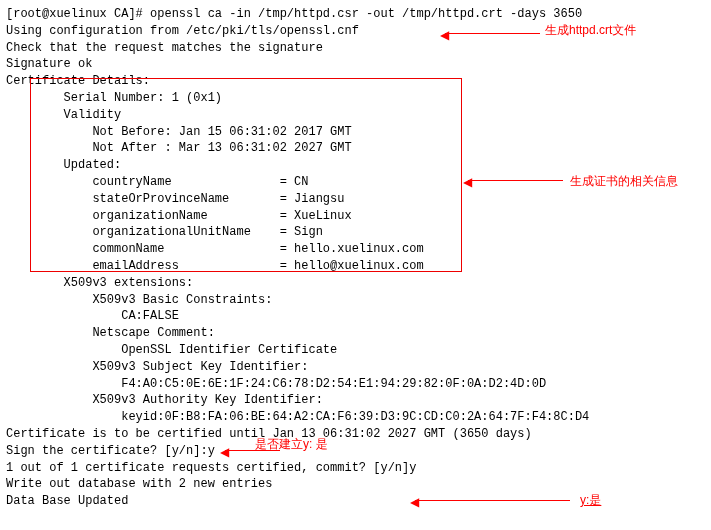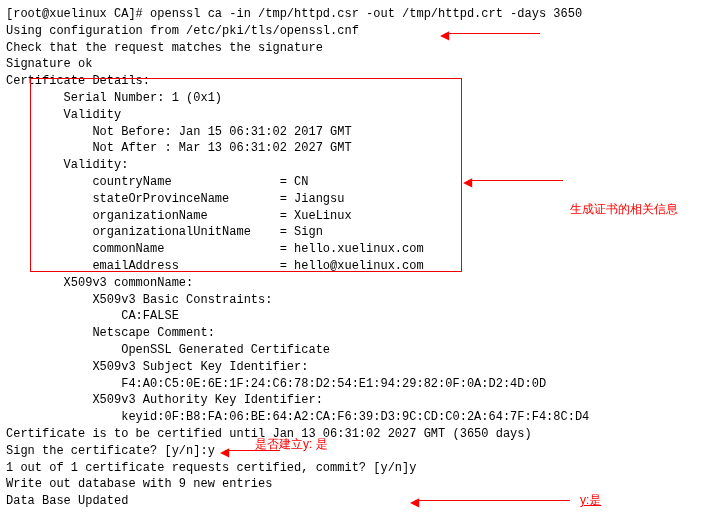--- a/index.html
+++ b/index.html
@@ -40,55 +40,56 @@
 
 <div class="line">[root@xuelinux CA]# openssl ca -in /tmp/httpd.csr -out /tmp/httpd.crt -days 3650</div>
 <div class="line">Using configuration from /etc/pki/tls/openssl.cnf</div>
 <div class="line">Check that the request matches the signature</div>
 <div class="line">Signature ok</div>
 <div class="line">Certificate Details:</div>
 <div class="line">        Serial Number: 1 (0x1)</div>
 <div class="line">        Validity</div>
 <div class="line">            Not Before: Jan 15 06:31:02 2017 GMT</div>
 <div class="line">            Not After : Mar 13 06:31:02 2027 GMT</div>
-<div class="line">        Validity:</div>
+<div class="line">        Updated:</div>
 <div class="line">            countryName               = CN</div>
 <div class="line">            stateOrProvinceName       = Jiangsu</div>
 <div class="line">            organizationName          = XueLinux</div>
 <div class="line">            organizationalUnitName    = Sign</div>
 <div class="line">            commonName                = hello.xuelinux.com</div>
 <div class="line">            emailAddress              = hello@xuelinux.com</div>
-<div class="line">        X509v3 commonName:</div>
+<div class="line">        X509v3 extensions:</div>
 <div class="line">            X509v3 Basic Constraints:</div>
 <div class="line">                CA:FALSE</div>
 <div class="line">            Netscape Comment:</div>
-<div class="line">                OpenSSL Generated Certificate</div>
+<div class="line">                OpenSSL Identifier Certificate</div>
 <div class="line">            X509v3 Subject Key Identifier:</div>
 <div class="line">                F4:A0:C5:0E:6E:1F:24:C6:78:D2:54:E1:94:29:82:0F:0A:D2:4D:0D</div>
 <div class="line">            X509v3 Authority Key Identifier:</div>
 <div class="line">                keyid:0F:B8:FA:06:BE:64:A2:CA:F6:39:D3:9C:CD:C0:2A:64:7F:F4:8C:D4</div>
 <div class="line"></div>
 <div class="line">Certificate is to be certified until Jan 13 06:31:02 2027 GMT (3650 days)</div>
 <div class="line">Sign the certificate? [y/n]:y</div>
 <div class="line"></div>
 <div class="line"></div>
 <div class="line">1 out of 1 certificate requests certified, commit? [y/n]y</div>
-<div class="line">Write out database with 9 new entries</div>
+<div class="line">Write out database with 2 new entries</div>
 <div class="line">Data Base Updated</div>
 
 <div class="red-box" style="left:30px; top:78px; width:430px; height:192px;"></div>
 
 <div class="arrow-line-h" style="left:445px; top:33px; width:95px;"></div>
 <div class="ann" style="left:440px; top:27px;">◀</div>
 <div class="ann" style="left:545px; top:22px;">
+  <div>生成httpd.crt文件</div>
 </div>
 
 <div class="arrow-line-h" style="left:468px; top:180px; width:95px;"></div>
 <div class="ann" style="left:463px; top:174px;">◀</div>
-<div class="ann" style="left:570px; top:173px;margin-top:28px;">生成证书的相关信息</div>
+<div class="ann" style="left:570px; top:173px;">生成证书的相关信息</div>
 
 <div class="arrow-line-h" style="left:225px; top:450px; width:55px;"></div>
 <div class="ann" style="left:220px; top:444px;">◀</div>
 <div class="ann" style="left:255px; top:436px;">是否建立y: 是</div>
 
 <div class="arrow-line-h" style="left:415px; top:500px; width:155px;"></div>
 <div class="ann" style="left:410px; top:494px;">◀</div>
 <div class="ann" style="left:580px; top:492px;text-decoration:underline;">y:是</div>
 
 </body></html>

